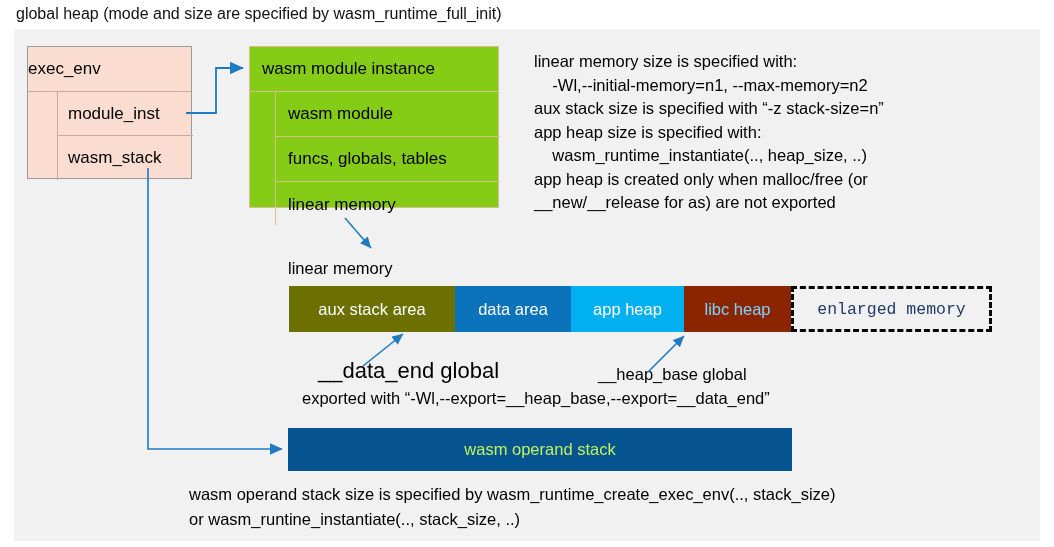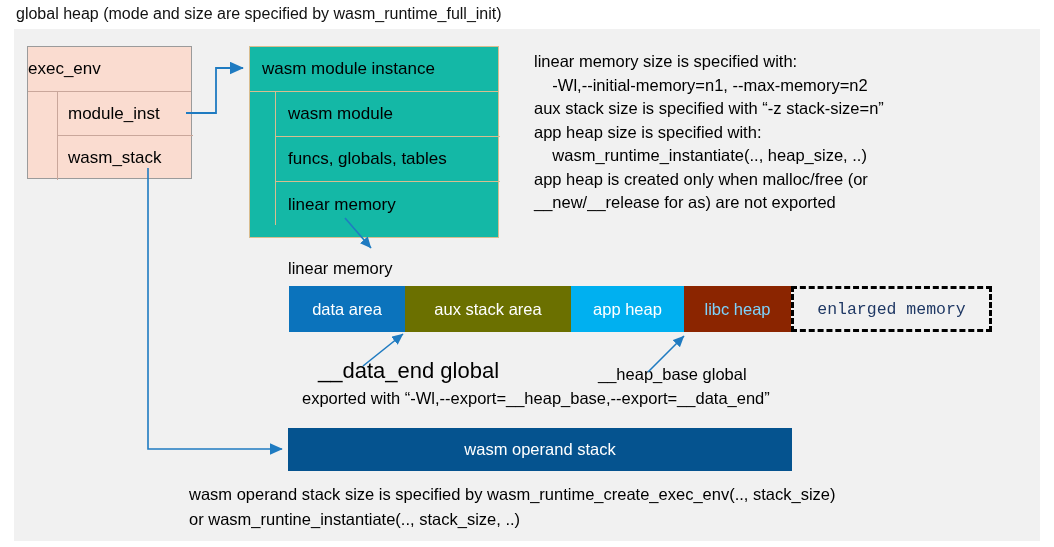--- a/index.html
+++ b/index.html
@@ -49,22 +49,22 @@
     box-sizing:border-box;
     display:flex;align-items:center;padding-left:10px;
     font-size:17px;
   }
   .execenv .row.r1{top:45px;border-bottom:1px solid #c9a79b;}
   .execenv .row.r2{top:89px;}
 
   
   .wmi{
     position:absolute;left:249px;top:46px;
-    width:250px;height:192px;
-    background:#14b8a6;
+    width:250px;height:162px;
+    background:#84cc16;
     border:1px solid #d8bd8f;
     box-sizing:border-box;
   }
   .wmi .hdr{
     position:absolute;left:0;top:0;width:100%;height:45px;
     box-sizing:border-box;border-bottom:1px solid #d8bd8f;
     display:flex;align-items:center;padding-left:12px;font-size:17px;
   }
   .wmi .indent{
     position:absolute;left:0;top:45px;width:26px;height:133px;
@@ -111,21 +111,21 @@
   
   .ann1{position:absolute;left:318px;top:358px;font-size:22px;}
   .ann2{position:absolute;left:598px;top:365px;font-size:16.5px;}
   .ann3{position:absolute;left:302px;top:389px;font-size:16.5px;}
 
   
   .opstack{
     position:absolute;left:288px;top:428px;
     width:504px;height:43px;
     background:#05538f;
-    color:#ffffff;font-size:16.5px;
+    color:#bef264;font-size:16.5px;
     display:flex;align-items:center;justify-content:center;
   }
   .foot{
     position:absolute;left:189px;top:482px;
     font-size:16.5px;line-height:25px;white-space:pre-wrap;
   }
 
   svg.overlay{position:absolute;left:0;top:0;width:1054px;height:547px;pointer-events:none;}
 </style>
 </head>
@@ -155,22 +155,22 @@
   <div class="notes">linear memory size is specified with:
     -Wl,--initial-memory=n1, --max-memory=n2
 aux stack size is specified with “-z stack-size=n”
 app heap size is specified with:
     wasm_runtime_instantiate(.., heap_size, ..)
 app heap is created only when malloc/free (or
 __new/__release for as) are not exported</div>
 
   <div class="lm-label">linear memory</div>
   <div class="membar" id="membar">
+      <div class="seg" style="width: 166px; background: rgb(107, 112, 0); color: rgb(255, 255, 255);">aux stack area</div>
       <div class="seg" style="width: 116px; background: rgb(11, 115, 188); color: rgb(255, 255, 255);">data area</div>
-      <div class="seg" style="width: 166px; background: rgb(107, 112, 0); color: rgb(255, 255, 255);">aux stack area</div>
       <div class="seg" style="width: 113px; background: rgb(0, 176, 240); color: rgb(255, 255, 255);">app heap</div>
       <div class="seg" style="width: 107px; background: rgb(139, 37, 0); color: #7dd3fc;">libc heap</div>
       <div class="seg dashed" style="width: 201px; color: rgb(31, 56, 100);">enlarged memory</div>
     </div>
 
   <div class="ann1">__data_end global</div>
   <div class="ann2">__heap_base global</div>
   <div class="ann3">exported with “-Wl,--export=__heap_base,--export=__data_end”</div>
 
   <div class="opstack">wasm operand stack</div>

